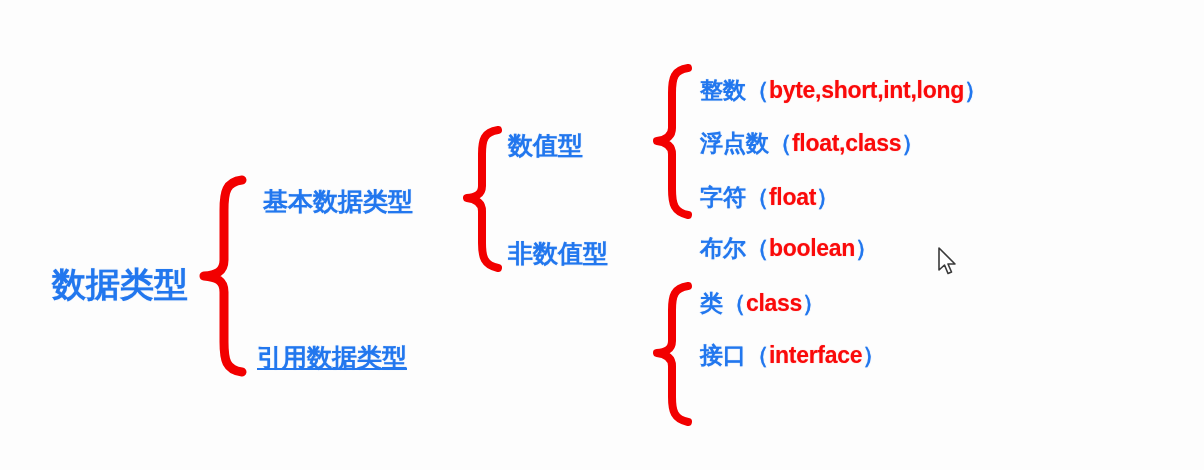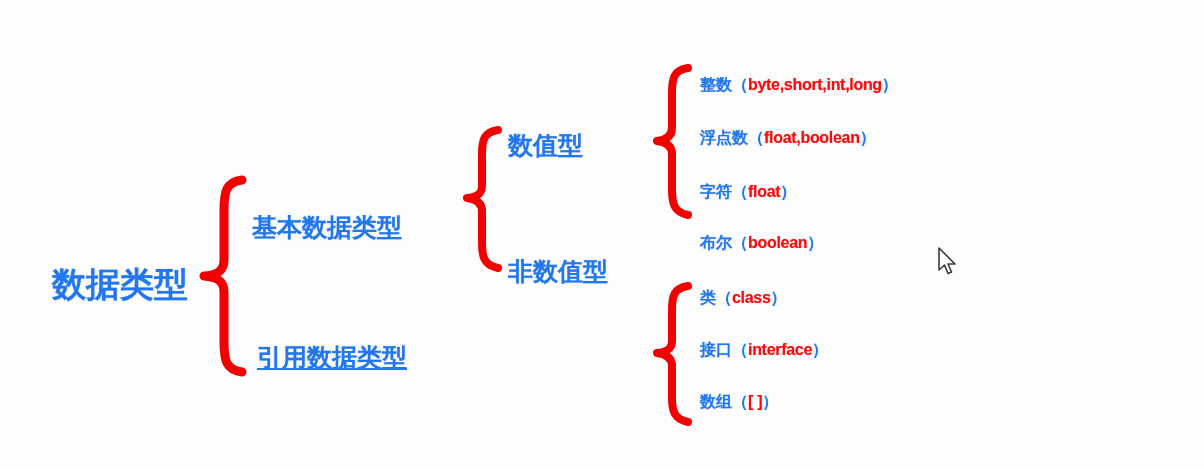--- a/index.html
+++ b/index.html
@@ -43,21 +43,21 @@
     color: #fa0a0a;
     font-weight: bold;
     font-family: "Liberation Sans", "DejaVu Sans", sans-serif;
     letter-spacing: -0.3px;
     text-shadow: 0 0 1px rgba(250,10,10,0.45);
   }
 
   .lvl1 { font-size: 34px; }
   .lvl2 { font-size: 25px; }
   .lvl3 { font-size: 25px; }
-  .leaf { font-size: 16px; }
+  .leaf { font-size: 23px; }
 
   
   .brace {
     position: absolute;
     overflow: visible;
   }
   .brace svg { display: block; overflow: visible; }
   .brace path {
     fill: none;
     stroke: #f20000;
@@ -79,46 +79,46 @@
 <div id="canvas">
 
   <div class="node lvl1 cn" style="left:52px; top:262px;">数据类型</div>
 
   <div class="brace" style="left:198px; top:176px; width:56px; height:200px;">
     <svg width="56" height="200" viewBox="0 0 56 200">
       <path d="M44,4 C28,6 26,16 26,34 L26,84 C26,96 18,99 6,100 C18,101 26,104 26,116 L26,166 C26,184 28,194 44,196" stroke-width="9"></path>
     </svg>
   </div>
 
-  <div class="node lvl2 cn" style="left:252px; top:185px;margin-top:26px;">基本数据类型</div>
+  <div class="node lvl2 cn" style="left:263px; top:185px;">基本数据类型</div>
 
   <div class="node lvl2 cn" style="left:257px; top:341px;text-decoration:underline;">引用数据类型</div>
 
   <div class="brace" style="left:462px; top:126px; width:44px; height:146px;">
     <svg width="44" height="146" viewBox="0 0 44 146">
       <path d="M36,4 C22,6 20,14 20,28 L20,60 C20,69 13,71 5,72 C13,73 20,76 20,85 L20,117 C20,131 22,139 36,142" stroke-width="8"></path>
     </svg>
   </div>
 
   <div class="node lvl3 cn" style="left:508px; top:129px;">数值型</div>
 
-  <div class="node lvl3 cn" style="left:508px; top:255px;">非数值型</div>
+  <div class="node lvl3 cn" style="left:508px; top:237px;">非数值型</div>
 
   <div class="brace" style="left:652px; top:64px; width:44px; height:156px;">
     <svg width="44" height="156" viewBox="0 0 44 156">
       <path d="M36,4 C22,6 20,14 20,29 L20,64 C20,73 13,76 5,77 C13,78 20,81 20,90 L20,125 C20,140 22,148 36,151" stroke-width="8"></path>
     </svg>
   </div>
 
   <div class="node leaf" style="left:700px; top:75px;">
     <span class="cn">整数</span><span class="paren">（</span><span class="en">byte,short,int,long</span><span class="paren">）</span>
   </div>
 
   <div class="node leaf" style="left:700px; top:128px;">
-    <span class="cn">浮点数</span><span class="paren">（</span><span class="en">float,boolean</span><span class="paren">）</span>
+    <span class="cn">浮点数</span><span class="paren">（</span><span class="en">float,class</span><span class="paren">）</span>
   </div>
 
   <div class="node leaf" style="left:700px; top:182px;">
     <span class="cn">字符</span><span class="paren">（</span><span class="en">float</span><span class="paren">）</span>
   </div>
 
   <div class="node leaf" style="left:700px; top:233px;">
     <span class="cn">布尔</span><span class="paren">（</span><span class="en">boolean</span><span class="paren">）</span>
   </div>
 
@@ -129,23 +129,20 @@
   </div>
 
   <div class="node leaf" style="left:700px; top:288px;">
     <span class="cn">类</span><span class="paren">（</span><span class="en">class</span><span class="paren">）</span>
   </div>
 
   <div class="node leaf" style="left:700px; top:340px;">
     <span class="cn">接口</span><span class="paren">（</span><span class="en">interface</span><span class="paren">）</span>
   </div>
 
-  <div class="node leaf" style="left:700px; top:392px;">
-    <span class="cn">数组</span><span class="paren">（</span><span class="en">[ ]</span><span class="paren">）</span>
-  </div>
 
   <div id="cursor" style="left: 937px; top: 247px;">
     <svg width="22" height="32" viewBox="0 0 22 32">
       <path d="M2,1 L2,23 L7.5,18 L11,26.5 L14.5,25 L11,17 L18,17 Z" fill="#ffffff" stroke="#3a3a3a" stroke-width="1.6" stroke-linejoin="round"></path>
     </svg>
   </div>
 
 </div>
 
 </body></html>

